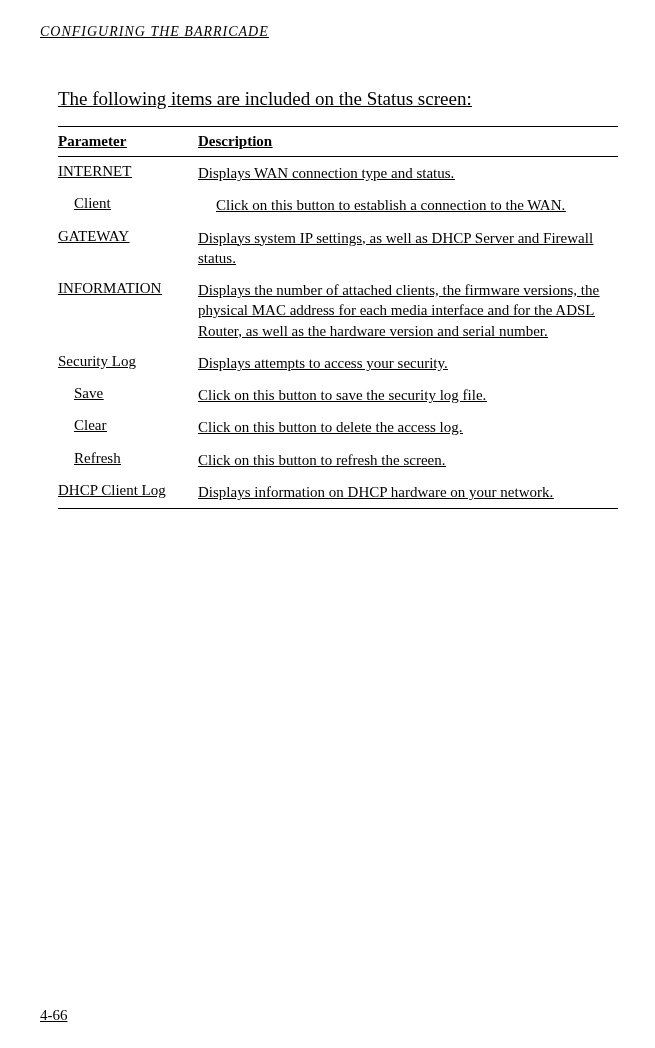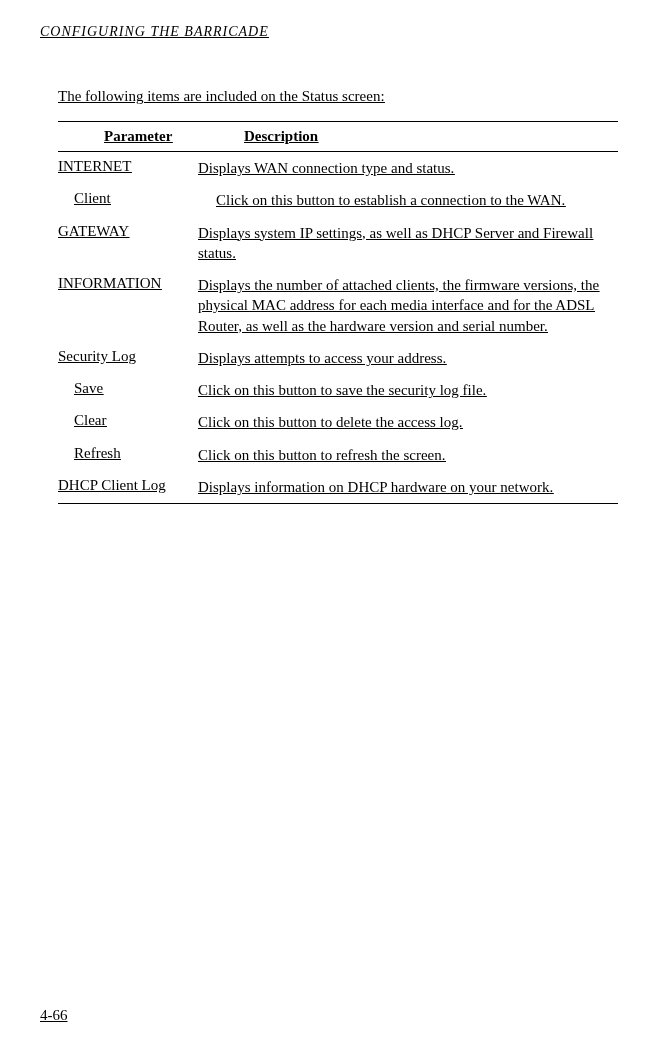--- a/index.html
+++ b/index.html
@@ -18,38 +18,37 @@
       padding: 24px 40px 40px 40px;
     }
     .header-title {
       font-style: italic;
       font-variant: small-caps;
       font-size: 14px;
       letter-spacing: 1px;
       margin-bottom: 48px;
     }
     .intro-text {
-      font-size: 15px;
+      font-size: 19px;
       margin-bottom: 16px;
       margin-left: 18px;
     }
     .table-container {
       margin-left: 18px;
       width: 560px;
     }
     .table-header {
       display: flex;
       border-top: 1px solid #000;
       border-bottom: 1px solid #000;
       padding: 6px 0;
     }
     .col-param {
       width: 140px;
       flex-shrink: 0;
-      margin-left: 46px;
     }
     .col-desc {
       flex: 1;
     }
     .header-label {
       font-weight: bold;
       font-size: 15px;
     }
     .table-body {
       border-bottom: 1px solid #000;
@@ -104,21 +103,21 @@
       <div class="table-row">
         <div class="param-cell">GATEWAY</div>
         <div class="desc-cell">Displays system IP settings, as well as DHCP Server and Firewall status.</div>
       </div>
       <div class="table-row">
         <div class="param-cell">INFORMATION</div>
         <div class="desc-cell">Displays the number of attached clients, the firmware versions, the physical MAC address for each media interface and for the ADSL Router, as well as the hardware version and serial number.</div>
       </div>
       <div class="table-row">
         <div class="param-cell">Security Log</div>
-        <div class="desc-cell">Displays attempts to access your address.</div>
+        <div class="desc-cell">Displays attempts to access your security.</div>
       </div>
       <div class="table-row">
         <div class="param-cell indent-1">Save</div>
         <div class="desc-cell">Click on this button to save the security log file.</div>
       </div>
       <div class="table-row">
         <div class="param-cell indent-1">Clear</div>
         <div class="desc-cell">Click on this button to delete the access log.</div>
       </div>
       <div class="table-row">

